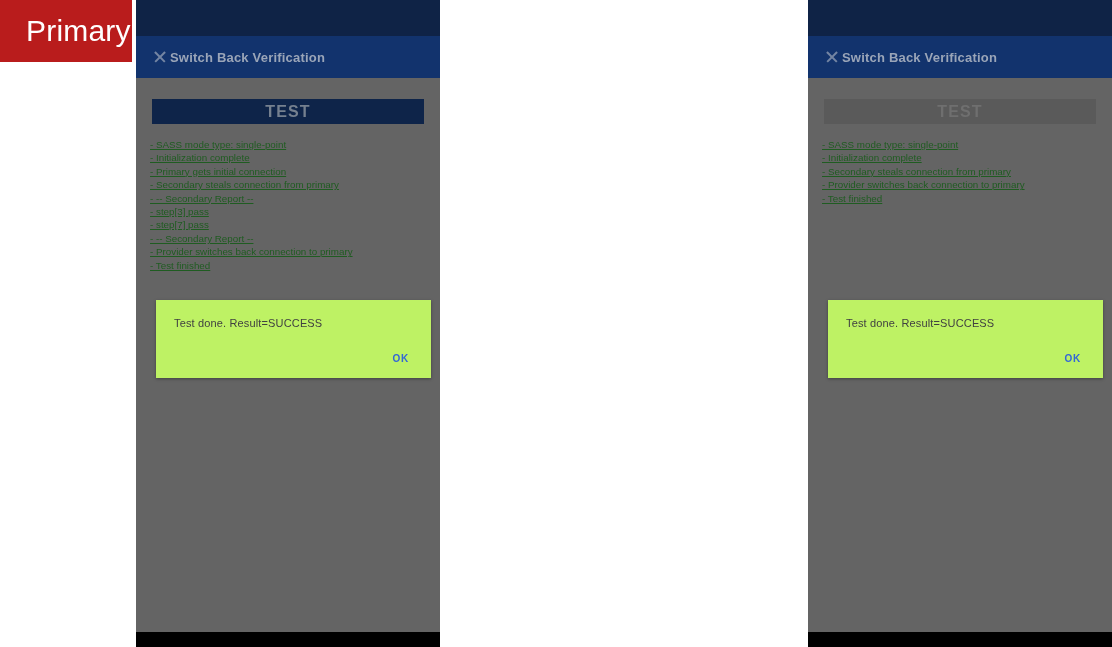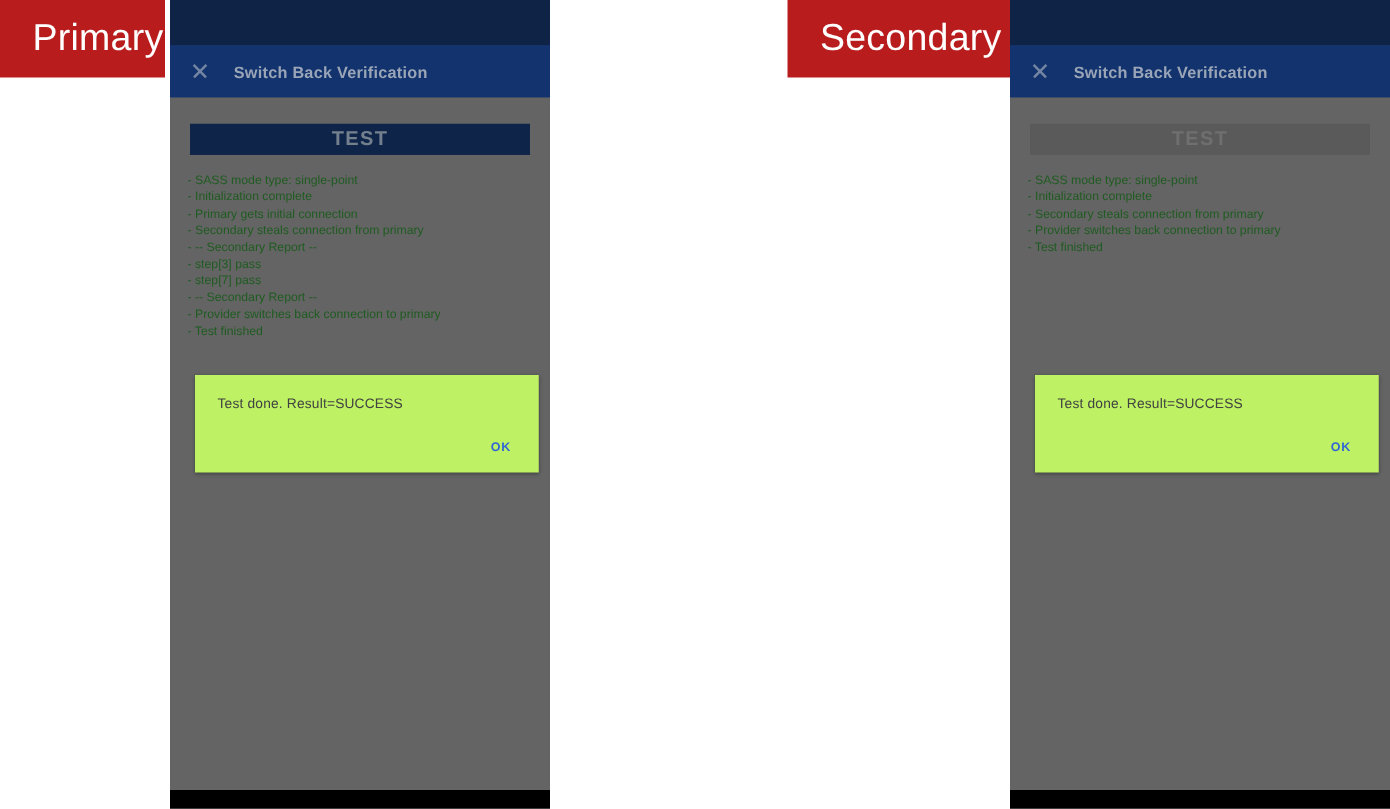--- a/index.html
+++ b/index.html
@@ -47,21 +47,21 @@
     width:14px;height:14px;margin-left:17px;
     position:relative;flex:0 0 auto;opacity:.72;
   }
   .close-icon::before,.close-icon::after{
     content:"";position:absolute;left:0;top:6px;
     width:14px;height:1.6px;background:#9aa5b8;
   }
   .close-icon::before{transform:rotate(45deg);}
   .close-icon::after{transform:rotate(-45deg);}
   .app-title{
-    margin-left:20px;color:#9aa5b8;
+    margin-left:3px;color:#9aa5b8;
     font-size:13px;font-weight:700;letter-spacing:.2px;
     white-space:nowrap;
   }
 
   .body-area{
     position:absolute;left:0;right:0;top:78px;bottom:15px;
   }
 
   .test-button{
     position:absolute;left:16px;right:16px;top:21px;height:25px;
@@ -70,21 +70,21 @@
     display:flex;align-items:center;justify-content:center;
   }
   .test-button.enabled{background:#0e2449;color:#75808f;}
   .test-button.disabled{background:#5a5a5a;color:#6f6f6f;}
 
   .log{
     position:absolute;left:14px;right:10px;top:60px;
     font-size:9.8px;line-height:13.4px;
     color:#1f5c21;white-space:nowrap;
   }
-  .log-line{display:block;}
+  .log-line{display:block;text-decoration:underline;}
 
   
   .dialog{
     position:absolute;left:20px;right:9px;top:222px;height:78px;
     background:#bef264;
     box-shadow:0 1px 3px rgba(0,0,0,.35);
   }
   .dialog-message{
     position:absolute;left:18px;top:17px;
     font-size:11px;color:#414141;letter-spacing:.15px;white-space:nowrap;
@@ -141,23 +141,20 @@
         <div class="dialog-message">Test done. Result=SUCCESS</div>
         <div class="dialog-actions">
           <button class="dialog-ok">OK</button>
         </div>
       </div>
     </div>
 
     <div class="nav-bar"></div>
   </div>
 
-  <div class="caption-band" id="caption-secondary">
-    <span class="caption-text">Secondary</span>
-  </div>
 
   <div class="phone" id="phone-secondary">
     <div class="status-bar"></div>
 
     <div class="app-bar">
       <span class="close-icon"></span>
       <span class="app-title">Switch Back Verification</span>
     </div>
 
     <div class="body-area">

